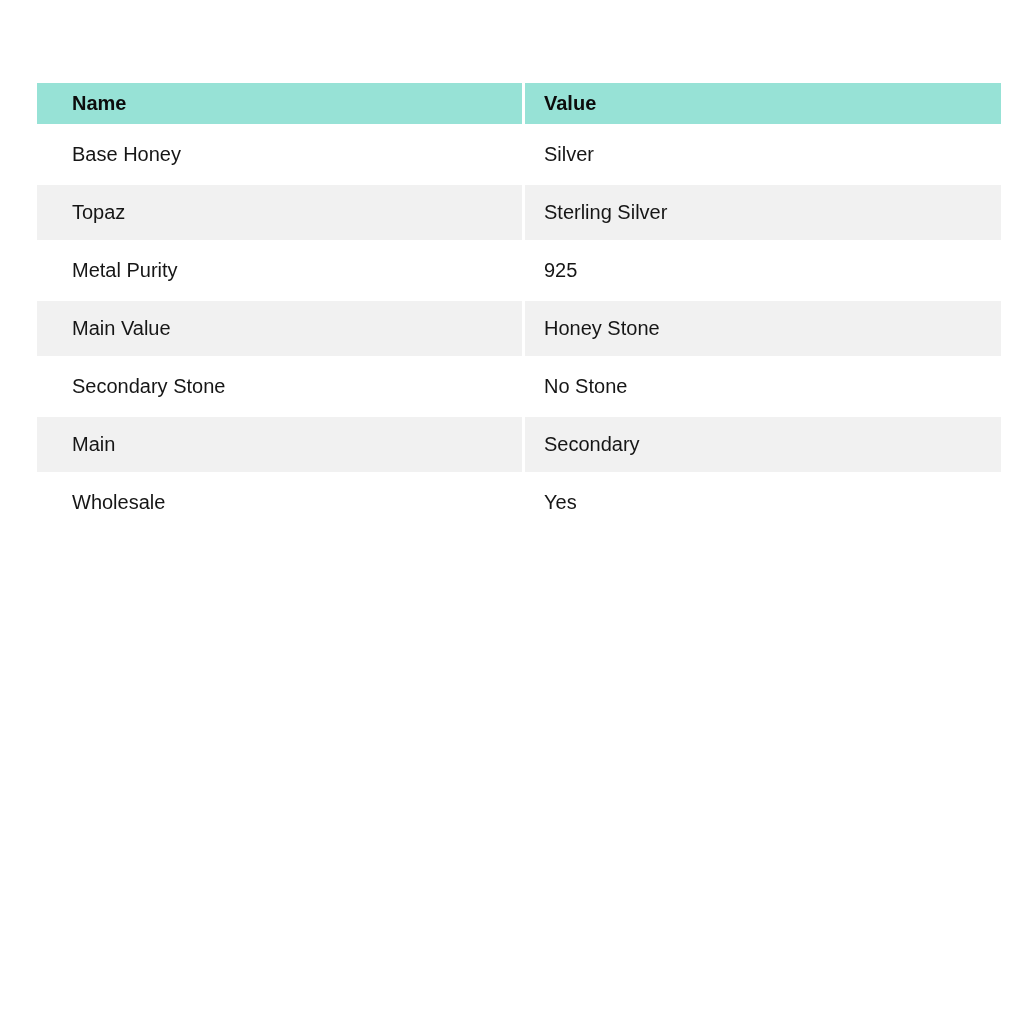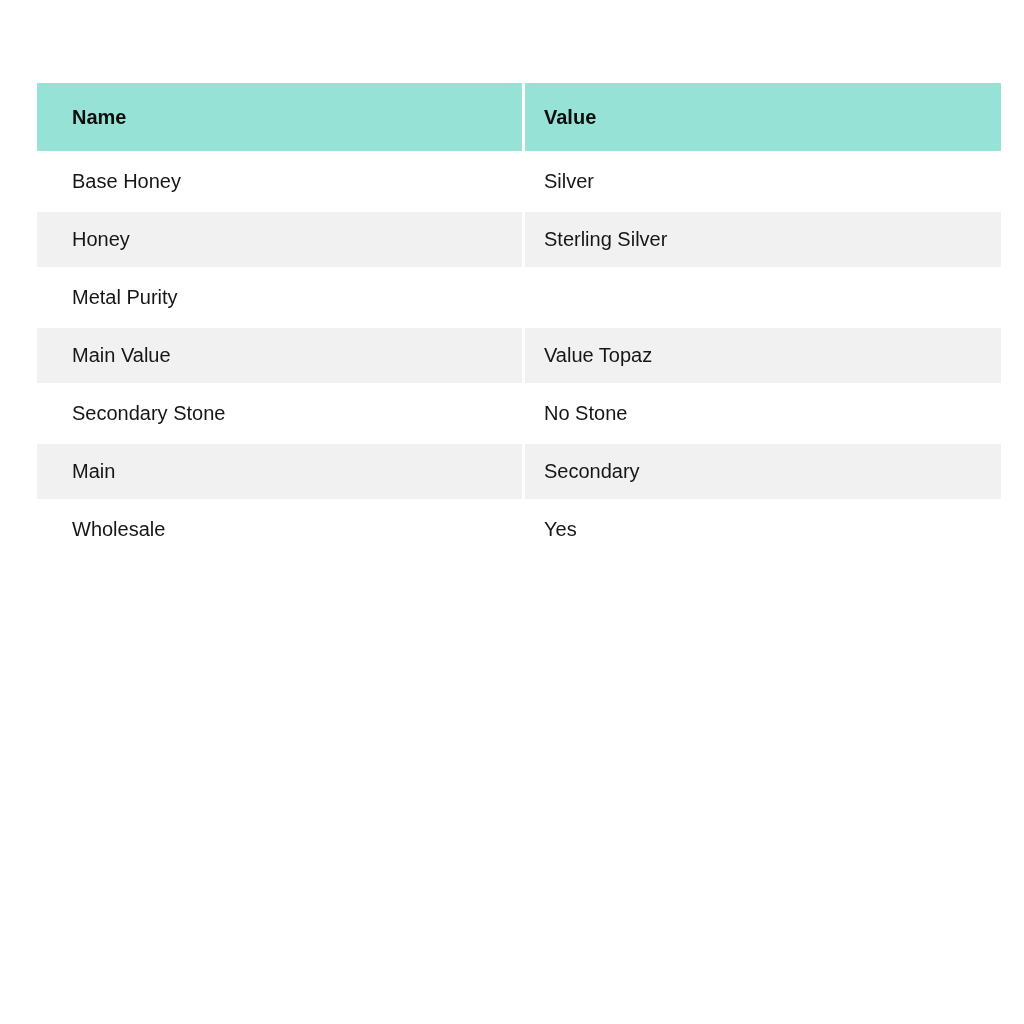--- a/index.html
+++ b/index.html
@@ -34,21 +34,21 @@
     display: flex;
     align-items: center;
     font-size: 20px;
     color: var(--text-color);
     overflow: hidden;
     white-space: nowrap;
   }
   .col-name  { width: 485px; padding-left: 35px; }
   .col-value { flex: 1; padding-left: 19px; }
   .header-row .cell {
-    height: 68px;
+    height: 41px;
     background: var(--header-bg);
     font-weight: 600;
     color: var(--header-text-color);
   }
   .body-row .cell {
     height: 55px;
     background: var(--row-bg);
   }
   .body-row.alt .cell {
     background: var(--row-alt-bg);
@@ -61,29 +61,30 @@
   <div class="row header-row">
     <div class="cell col-name">Name</div>
     <div class="cell col-value">Value</div>
   </div>
   <div id="rows-container" style="display: flex; flex-direction: column; gap: 3px;">
       <div class="row body-row">
         <div class="cell col-name">Base Honey</div>
         <div class="cell col-value">Silver</div>
       </div>
       <div class="row body-row alt">
-        <div class="cell col-name">Honey</div>
+        <div class="cell col-name">Topaz</div>
         <div class="cell col-value">Sterling Silver</div>
       </div>
       <div class="row body-row">
         <div class="cell col-name">Metal Purity</div>
+        <div class="cell col-value">925</div>
       </div>
       <div class="row body-row alt">
         <div class="cell col-name">Main Value</div>
-        <div class="cell col-value">Value Topaz</div>
+        <div class="cell col-value">Honey Stone</div>
       </div>
       <div class="row body-row">
         <div class="cell col-name">Secondary Stone</div>
         <div class="cell col-value">No Stone</div>
       </div>
       <div class="row body-row alt">
         <div class="cell col-name">Main</div>
         <div class="cell col-value">Secondary</div>
       </div>
       <div class="row body-row">

